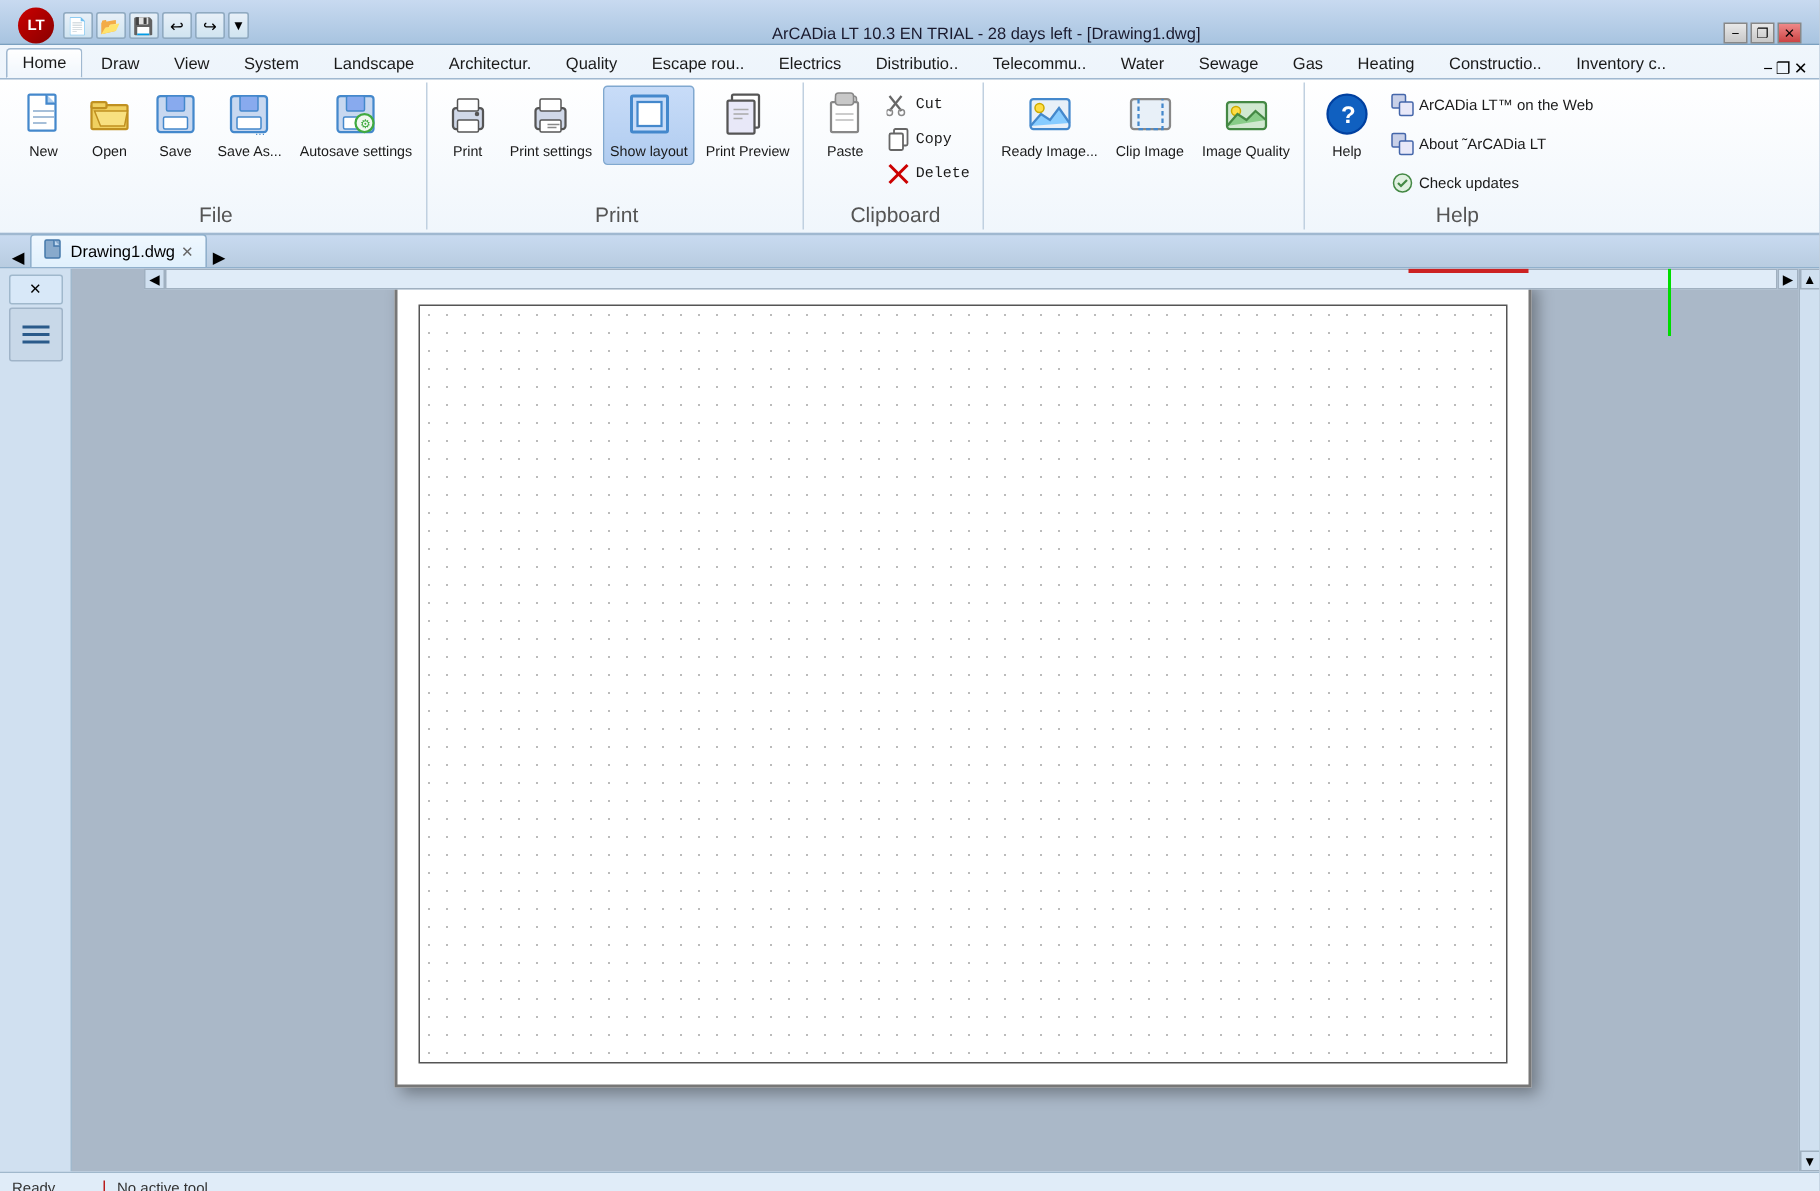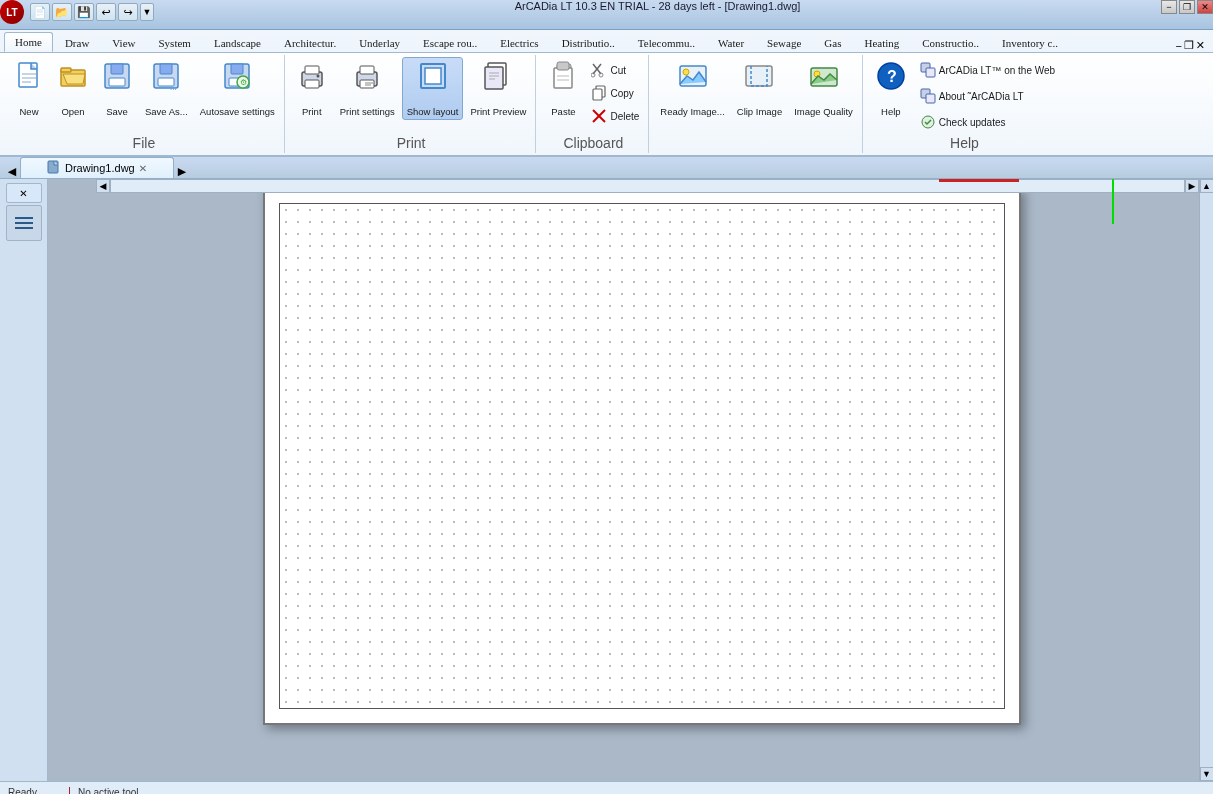--- a/index.html
+++ b/index.html
@@ -3,23 +3,23 @@
   <meta charset="utf-8">
   <style>
     * { margin: 0; padding: 0; box-sizing: border-box; }
     body { font-family: 'Segoe UI', Arial, sans-serif; font-size: 11px; background: #d4e3f0; overflow: hidden; width: 1213px; height: 794px; }
 
     
     #title-bar {
       background: linear-gradient(to bottom, #c8daf0, #a8c4e0);
       height: 30px;
       display: flex;
-      align-items: flex-start;
+      align-items: flex-end;
       justify-content: space-between;
-      padding: 0 0;
+      padding: 0 12px;
       border-bottom: 1px solid #7aa0c0;
     }
     #title-bar .win-btn { width: 16px; height: 14px; border: 1px solid #888; background: linear-gradient(to bottom, #e8e8e8, #c8c8c8); font-size: 9px; display: flex; align-items: center; justify-content: center; cursor: pointer; }
 
     
     #ribbon {
       background: linear-gradient(to bottom, #f0f6fc, #e0ecf8);
       border-bottom: 2px solid #a0b8d0;
       display: flex;
       flex-direction: column;
@@ -33,21 +33,20 @@
     }
     .ribbon-tab {
       padding: 3px 10px;
       font-size: 11px;
       cursor: pointer;
       border: 1px solid transparent;
       border-bottom: none;
       background: transparent;
       color: #1a1a1a;
       border-radius: 3px 3px 0 0;
-      font-family: Liberation Serif, serif;
     }
     .ribbon-tab.active {
       background: linear-gradient(to bottom, #ffffff, #f0f6fc);
       border: 1px solid #a0b8d0;
       border-bottom: 1px solid #f0f6fc;
     }
 
     #ribbon-content {
       background: linear-gradient(to bottom, #ffffff, #f0f6fc);
       border-top: 1px solid #a0b8d0;
@@ -90,21 +89,21 @@
       border: 1px solid transparent;
       border-radius: 3px;
       min-width: 36px;
       font-size: 10px;
       text-align: center;
       color: #1a1a1a;
       background: transparent;
     }
     .ribbon-btn.active { background: linear-gradient(to bottom, #c8dcf8, #b0ccf0); border: 1px solid #80a8d0; }
     .ribbon-btn .btn-icon { width: 32px; height: 32px; display: flex; align-items: center; justify-content: center; }
-    .ribbon-btn .btn-label { font-size: 9.5px; line-height: 1.2; margin-top: 14px; }
+    .ribbon-btn .btn-label { font-size: 9.5px; line-height: 1.2; margin-top: 4px; }
 
     .ribbon-btn-small {
       display: flex;
       align-items: center;
       padding: 2px 4px;
       cursor: pointer;
       border: 1px solid transparent;
       border-radius: 3px;
       font-size: 10px;
       color: #1a1a1a;
@@ -124,21 +123,21 @@
       background: linear-gradient(to bottom, #c8daf0, #b8cce0);
       height: 22px;
       display: flex;
       align-items: flex-end;
       padding: 0 4px;
       border-bottom: 1px solid #90b0cc;
     }
     .doc-tab {
       display: flex;
       align-items: center;
-      padding: 2px 26px;
+      padding: 2px 8px;
       background: linear-gradient(to bottom, #f0f8ff, #e0f0fc);
       border: 1px solid #90b0cc;
       border-bottom: none;
       border-radius: 3px 3px 0 0;
       font-size: 11px;
       cursor: pointer;
       gap: 4px;
     }
     .doc-tab-close { font-size: 10px; color: #666; cursor: pointer; }
 
@@ -213,21 +212,21 @@
 
 <div id="ribbon">
 
   <div id="ribbon-tabs">
     <div class="ribbon-tab active">Home</div>
     <div class="ribbon-tab">Draw</div>
     <div class="ribbon-tab">View</div>
     <div class="ribbon-tab">System</div>
     <div class="ribbon-tab">Landscape</div>
     <div class="ribbon-tab">Architectur.</div>
-    <div class="ribbon-tab">Underlay</div>
+    <div class="ribbon-tab">Quality</div>
     <div class="ribbon-tab">Escape rou..</div>
     <div class="ribbon-tab">Electrics</div>
     <div class="ribbon-tab">Distributio..</div>
     <div class="ribbon-tab">Telecommu..</div>
     <div class="ribbon-tab">Water</div>
     <div class="ribbon-tab">Sewage</div>
     <div class="ribbon-tab">Gas</div>
     <div class="ribbon-tab">Heating</div>
     <div class="ribbon-tab">Constructio..</div>
     <div class="ribbon-tab">Inventory c..</div>
@@ -359,21 +358,21 @@
             <svg width="32" height="32" viewBox="0 0 32 32">
                 <rect x="10" y="4" width="14" height="6" rx="2" fill="#d0d0d0" stroke="#888" stroke-width="1"></rect>
                 <rect x="7" y="8" width="18" height="20" rx="1" fill="white" stroke="#888" stroke-width="1.5"></rect>
                 <rect x="10" y="2" width="12" height="8" rx="2" fill="#c8c8c8" stroke="#888" stroke-width="1"></rect>
                 <line x1="10" y1="16" x2="22" y2="16" stroke="#bbb" stroke-width="1"></line>
                 <line x1="10" y1="20" x2="22" y2="20" stroke="#bbb" stroke-width="1"></line>
               </svg>
           </div>
           <div class="btn-label">Paste</div>
         </div>
-        <div class="ribbon-col" style="justify-content:space-between;margin-top:2px;">
+        <div class="ribbon-col" style="justify-content:space-between;margin-top:2px;font-family:Liberation Mono, monospace;">
           <div class="ribbon-btn-small">
             <div class="small-icon">
               <svg width="16" height="16" viewBox="0 0 16 16">
                   <line x1="2" y1="2" x2="10" y2="12" stroke="#666" stroke-width="1.5"></line>
                   <line x1="10" y1="2" x2="2" y2="12" stroke="#666" stroke-width="1.5"></line>
                   <circle cx="2" cy="13" r="2" fill="none" stroke="#888" stroke-width="1"></circle>
                   <circle cx="10" cy="13" r="2" fill="none" stroke="#888" stroke-width="1"></circle>
                 </svg>
             </div>
             <span>Cut</span>

